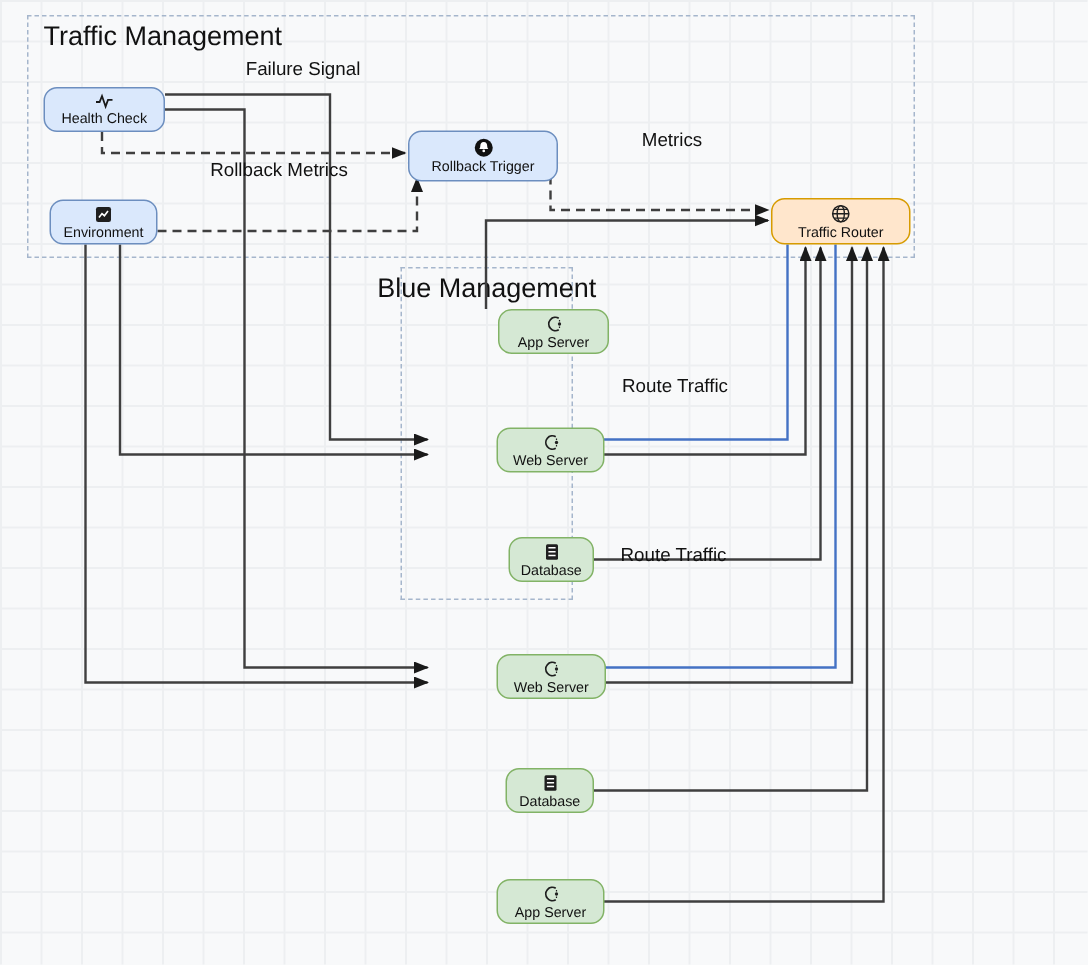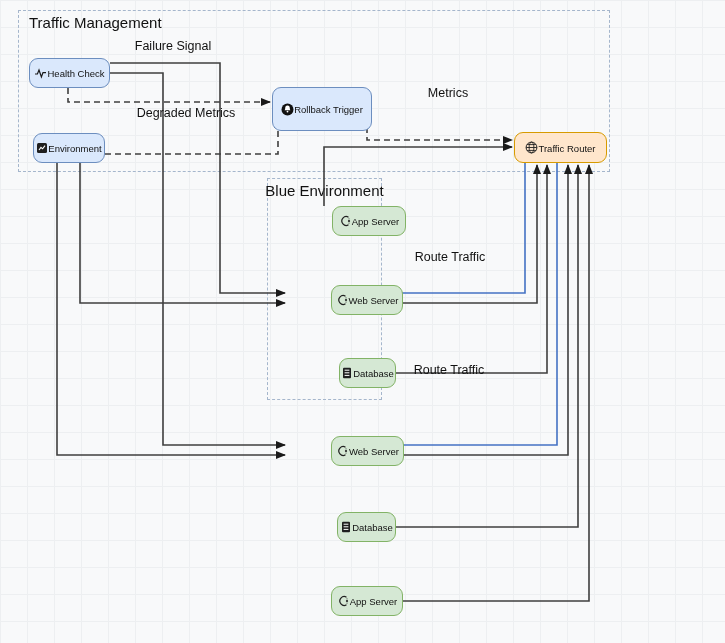--- a/index.html
+++ b/index.html
@@ -12,59 +12,59 @@
       linear-gradient(90deg,#edeff1 1px, transparent 1px);
     background-size:27px 27px;
   }
   .canvas{position:relative;width:725px;height:643px;}
 
   
   .group{
     position:absolute;border:1px dashed #a5b6cc;background:transparent;z-index:1;
   }
   .group-label{
-    position:absolute;top:3px;font-size:15px;color:#111;white-space:nowrap;
+    position:absolute;top:3px;font-size:18px;color:#111;white-space:nowrap;
   }
   .group-label.left{left:10px;}
   .group-label.center{left:50%;transform:translateX(-50%);}
 
   
   svg.edges{position:absolute;left:0;top:0;z-index:2;}
   .e{fill:none;stroke:#3f3f3f;stroke-width:1.6;}
   .e.dashed{stroke-dasharray:6,4;}
   .e.blue{stroke:#4472c4;}
 
   
   .elabel{
     position:absolute;z-index:4;font-size:12.5px;color:#111;white-space:nowrap;
     transform:translateX(-50%);
   }
 
   
   .node{
     position:absolute;z-index:3;border-radius:9px;border:1px solid;
-    display:flex;flex-direction:row;align-items:center;justify-content:center;
+    display:flex;flex-direction:column;align-items:center;justify-content:center;
     box-sizing:border-box;padding-top:1px;
   }
   .node .icon{line-height:0;margin-bottom:1px;}
   .node .nlabel{font-size:9.5px;color:#111;white-space:nowrap;}
   .node.blue{background:#dae8fc;border-color:#6c8ebf;}
   .node.green{background:#d5e8d4;border-color:#82b366;margin-left:44px;}
   .node.orange{background:#ffe6cc;border-color:#d79b00;}
 </style>
 </head>
 <body>
 
 <div class="canvas">
 
   <div class="group" style="left:18px;top:10px;width:590px;height:160px;">
     <div class="group-label left">Traffic Management</div>
   </div>
   <div class="group" style="left:267px;top:178px;width:113px;height:220px;">
-    <div class="group-label center">Blue Environment</div>
+    <div class="group-label center">Blue Management</div>
   </div>
 
   <svg class="edges" width="725" height="643">
     <defs>
       <marker id="arrD" markerWidth="10" markerHeight="8" refX="9" refY="4" orient="auto" markerUnits="userSpaceOnUse">
         <path d="M0,0 L10,4 L0,8 Z" fill="#1a1a1a"></path>
       </marker>
       <marker id="arrB" markerWidth="10" markerHeight="8" refX="9" refY="4" orient="auto" markerUnits="userSpaceOnUse">
         <path d="M0,0 L10,4 L0,8 Z" fill="#4472c4"></path>
       </marker>
@@ -83,22 +83,22 @@
     <path class="e" d="M359,303 L537,303 L537,165" marker-end="url(#arrD)"></path>
     <path class="e" d="M352,373 L547,373 L547,165" marker-end="url(#arrD)"></path>
     <path class="e" d="M360,455 L568,455 L568,165" marker-end="url(#arrD)"></path>
     <path class="e" d="M352,527 L578,527 L578,165" marker-end="url(#arrD)"></path>
     <path class="e" d="M359,601 L589,601 L589,165" marker-end="url(#arrD)"></path>
 
     <path class="e blue" d="M525,163 L525,293 L361,293" marker-end="url(#arrB)"></path>
     <path class="e blue" d="M557,163 L557,445 L362,445" marker-end="url(#arrB)"></path>
   </svg>
 
-  <div class="elabel" style="left:173px;top:39px;text-align:center;">Failure Signal</div>
-  <div class="elabel" style="left:186px;top:106px;">Degraded Metrics</div>
+  <div class="elabel" style="left:202px;top:39px;text-align:center;">Failure Signal</div>
+  <div class="elabel" style="left:186px;top:106px;">Rollback Metrics</div>
   <div class="elabel" style="left:448px;top:86px;">Metrics</div>
   <div class="elabel" style="left:450px;top:250px;">Route Traffic</div>
   <div class="elabel" style="left:449px;top:363px;">Route Traffic</div>
 
   <div class="node blue" style="left:29px;top:58px;width:81px;height:30px;">
     <span class="icon">
       <svg width="13" height="11" viewBox="0 0 13 11">
           <path d="M1,6 h2.4 L5,2 l2.4,7 L9,4.6 h3" fill="none" stroke="#1a1a1a" stroke-width="1.2"></path>
         </svg>
     </span>
@@ -108,21 +108,21 @@
   <div class="node blue" style="left:33px;top:133px;width:72px;height:30px;">
     <span class="icon">
       <svg width="12" height="12" viewBox="0 0 12 12">
           <rect x="1" y="1" width="10" height="10" rx="1.5" fill="#1f1f1f"></rect>
           <path d="M3,8 L5,5.4 L6.6,6.8 L9,3.6" fill="none" stroke="#fff" stroke-width="1.1"></path>
         </svg>
     </span>
     <span class="nlabel">Environment</span>
   </div>
 
-  <div class="node blue" style="left:272px;top:87px;width:100px;height:44px;">
+  <div class="node blue" style="left:272px;top:87px;width:100px;height:34px;">
     <span class="icon">
       <svg width="13" height="13" viewBox="0 0 13 13">
           <circle cx="6.5" cy="6.5" r="6" fill="#111"></circle>
           <path d="M6.5,2.6 c-1.7,0 -2.3,1.3 -2.3,2.7 0,1.4 -0.7,2 -0.7,2 h6 c0,0 -0.7,-0.6 -0.7,-2 0,-1.4 -0.6,-2.7 -2.3,-2.7 z" fill="#fff"></path>
           <circle cx="6.5" cy="8.6" r="0.9" fill="#fff"></circle>
         </svg>
     </span>
     <span class="nlabel">Rollback Trigger</span>
   </div>
 

